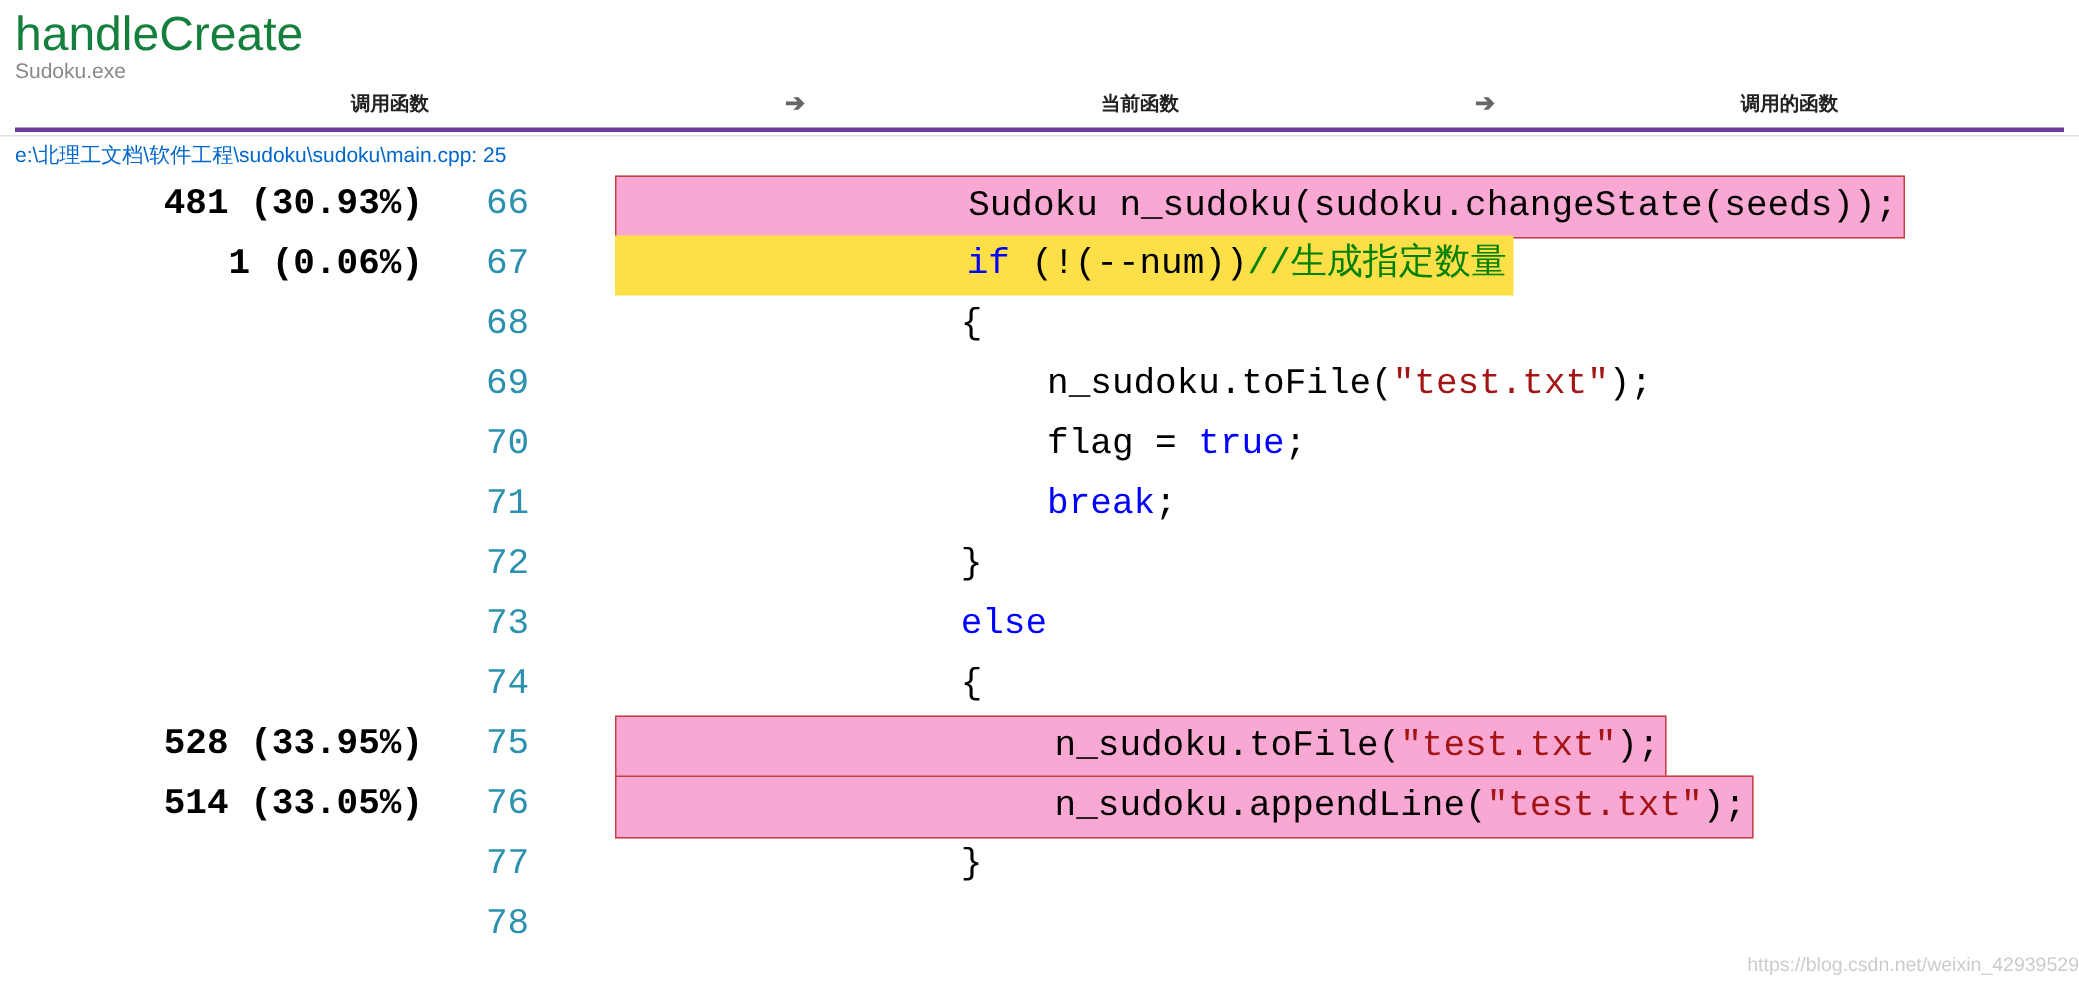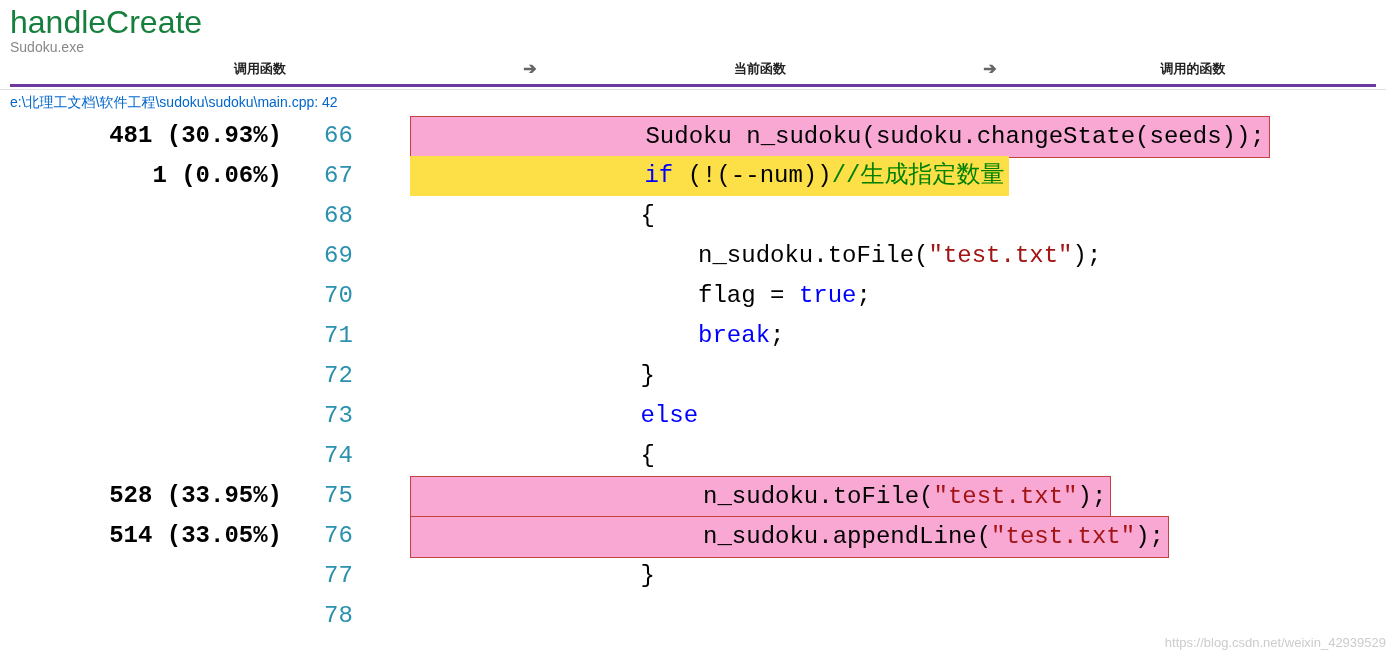--- a/index.html
+++ b/index.html
@@ -105,21 +105,21 @@
   <div class="fn-subtitle">Sudoku.exe</div>
   <div class="col-headers">
     <div class="col col1">调用函数</div>
     <div class="col arrow">➔</div>
     <div class="col col2">当前函数</div>
     <div class="col arrow">➔</div>
     <div class="col col3">调用的函数</div>
   </div>
 </div>
 
-<div class="filepath">e:\北理工文档\软件工程\sudoku\sudoku\main.cpp: 42</div>
+<div class="filepath">e:\北理工文档\软件工程\sudoku\sudoku\main.cpp: 25</div>
 
 <div class="code-area" id="code-area">
     <div class="code-row">
       <div class="metrics">481 (30.93%)</div>
       <div class="lineno">66</div>
       <div class="code"><span class="hl-red"><span>                Sudoku n_sudoku(sudoku.changeState(seeds));</span></span></div>
     </div>
     <div class="code-row">
       <div class="metrics">1 (0.06%)</div>
       <div class="lineno">67</div>

